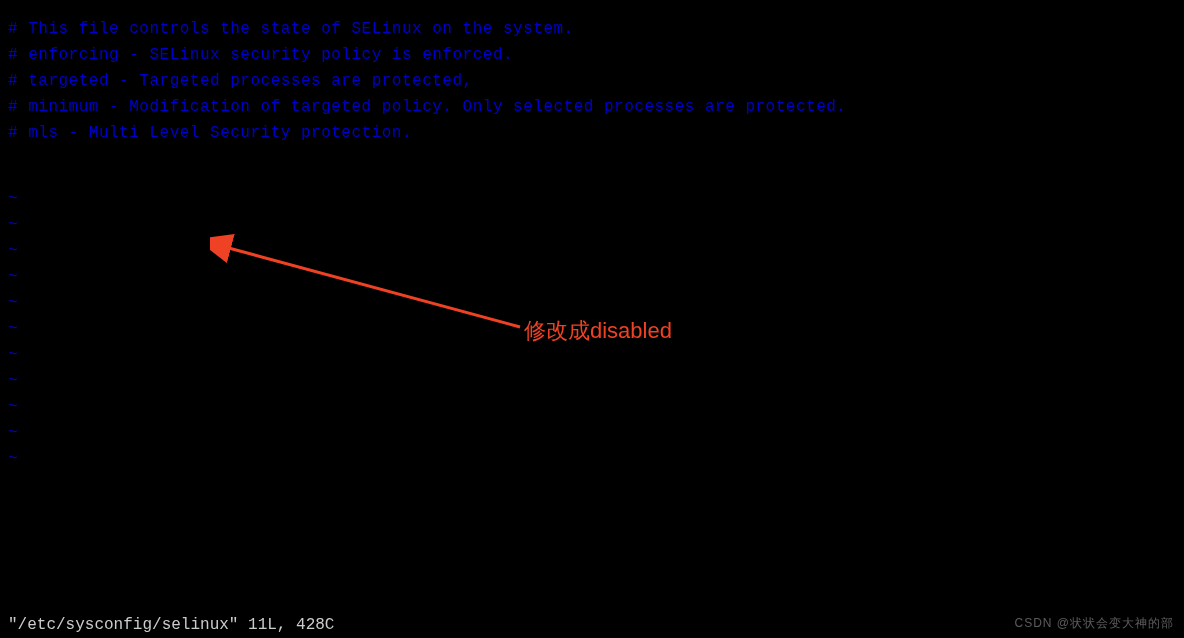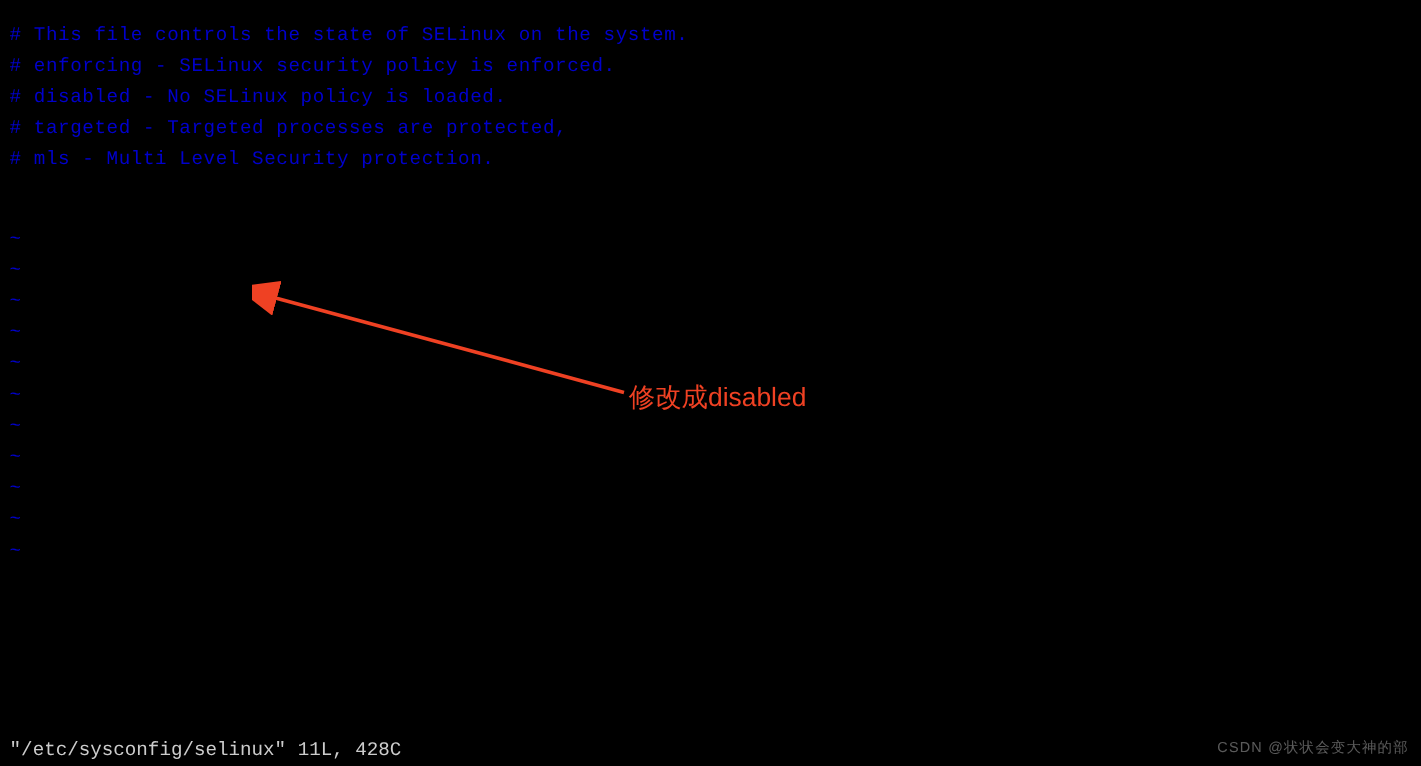--- a/index.html
+++ b/index.html
@@ -78,22 +78,22 @@
       font-size: 12px;
       letter-spacing: 1px;
     }
   </style>
 </head>
 <body>
 
 <div class="terminal">
   <div class="comment"># This file controls the state of SELinux on the system.</div>
   <div class="comment">#     enforcing - SELinux security policy is enforced.</div>
-  <div class="comment">#     disabled - No SELinux policy is loaded.</div>
   <div class="comment">#     targeted - Targeted processes are protected,</div>
+  <div class="comment">#     minimum - Modification of targeted policy. Only selected processes are protected.</div>
   <div class="comment">#     mls - Multi Level Security protection.</div>
   <div class="blank-line"></div>
   <div class="tilde-lines">
     <div class="tilde">~</div>
     <div class="tilde">~</div>
     <div class="tilde">~</div>
     <div class="tilde">~</div>
     <div class="tilde">~</div>
     <div class="tilde">~</div>
     <div class="tilde">~</div>

